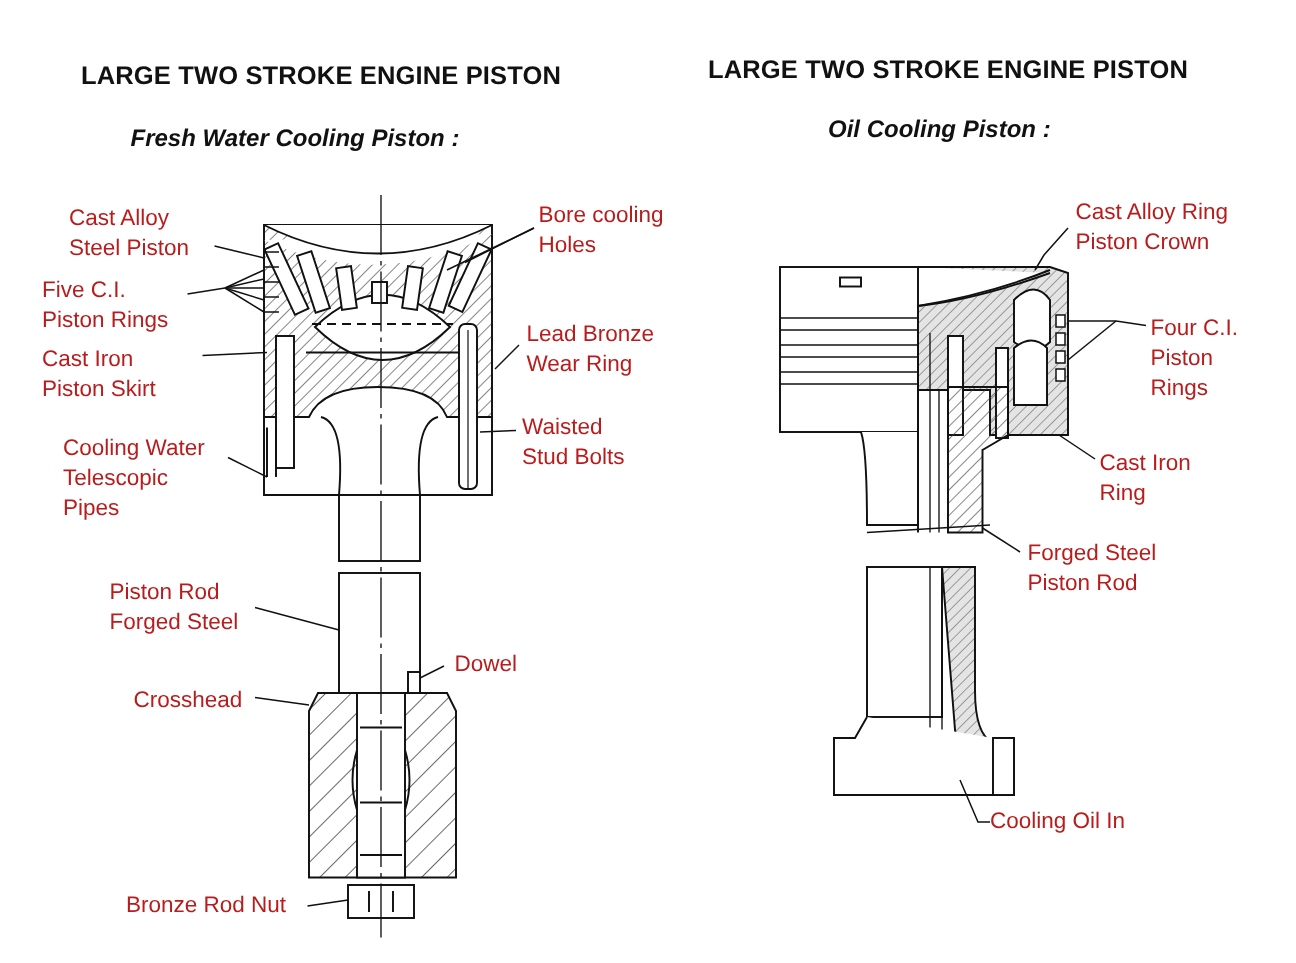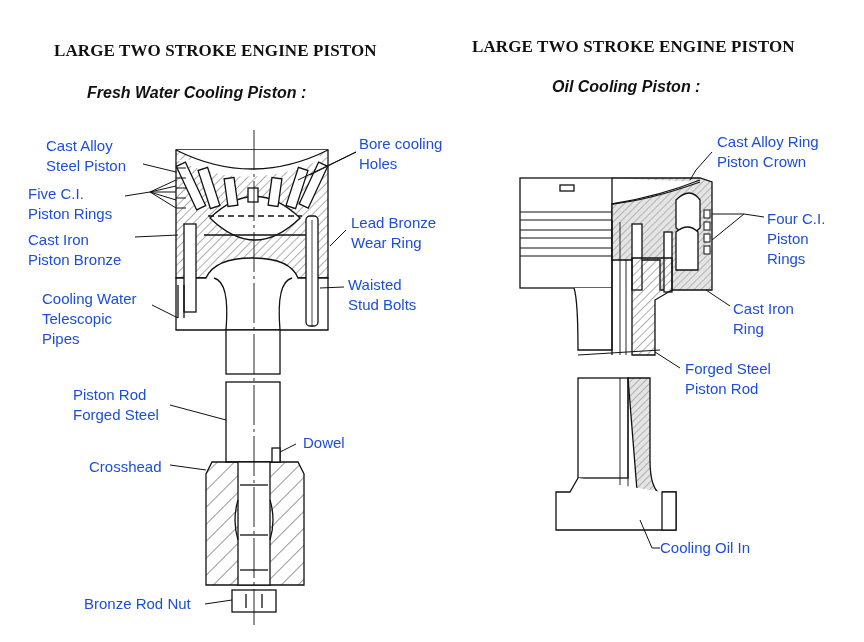--- a/index.html
+++ b/index.html
@@ -1,20 +1,20 @@
 <!DOCTYPE html>
 <html><head>
 <meta charset="utf-8">
 <style>
   html,body{margin:0;padding:0;background:#fff;}
   body{width:864px;height:642px;position:relative;overflow:hidden;font-family:"Liberation Sans",sans-serif;color:#111;}
   .t{position:absolute;white-space:nowrap;}
-  .h1{font-weight:bold;font-size:17px;letter-spacing:0.1px;font-family:Liberation Serif, serif;}
+  .h1{font-weight:bold;font-size:17px;letter-spacing:0.1px;}
   .h2{font-weight:bold;font-style:italic;font-size:16px;}
-  .lbl{font-size:15px;line-height:20px;color:#1d4ed8;}
+  .lbl{font-size:15px;line-height:20px;color:#b91c1c;}
   svg{position:absolute;left:0;top:0;}
 </style>
 </head>
 <body>
 
 <svg width="864" height="642" viewBox="0 0 864 642">
   <defs>
     <pattern id="hatch" width="6" height="6" patternUnits="userSpaceOnUse" patternTransform="rotate(45)">
       <line x1="0" y1="0" x2="0" y2="6" stroke="#333" stroke-width="0.8"></line>
     </pattern>
@@ -173,21 +173,21 @@
 <div class="t lbl" style="left:46px;top:136px">
   <div>Cast Alloy</div>
   <div>Steel Piston</div>
 </div>
 <div class="t lbl" style="left:28px;top:184px">
   <div>Five C.I.</div>
   <div>Piston Rings</div>
 </div>
 <div class="t lbl" style="left:28px;top:230px">
   <div>Cast Iron</div>
-  <div>Piston Bronze</div>
+  <div>Piston Skirt</div>
 </div>
 <div class="t lbl" style="left:42px;top:289px">
   <div>Cooling Water</div>
   <div>Telescopic</div>
   <div>Pipes</div>
 </div>
 <div class="t lbl" style="left:359px;top:134px">
   <div>Bore cooling</div>
   <div>Holes</div>
 </div>

